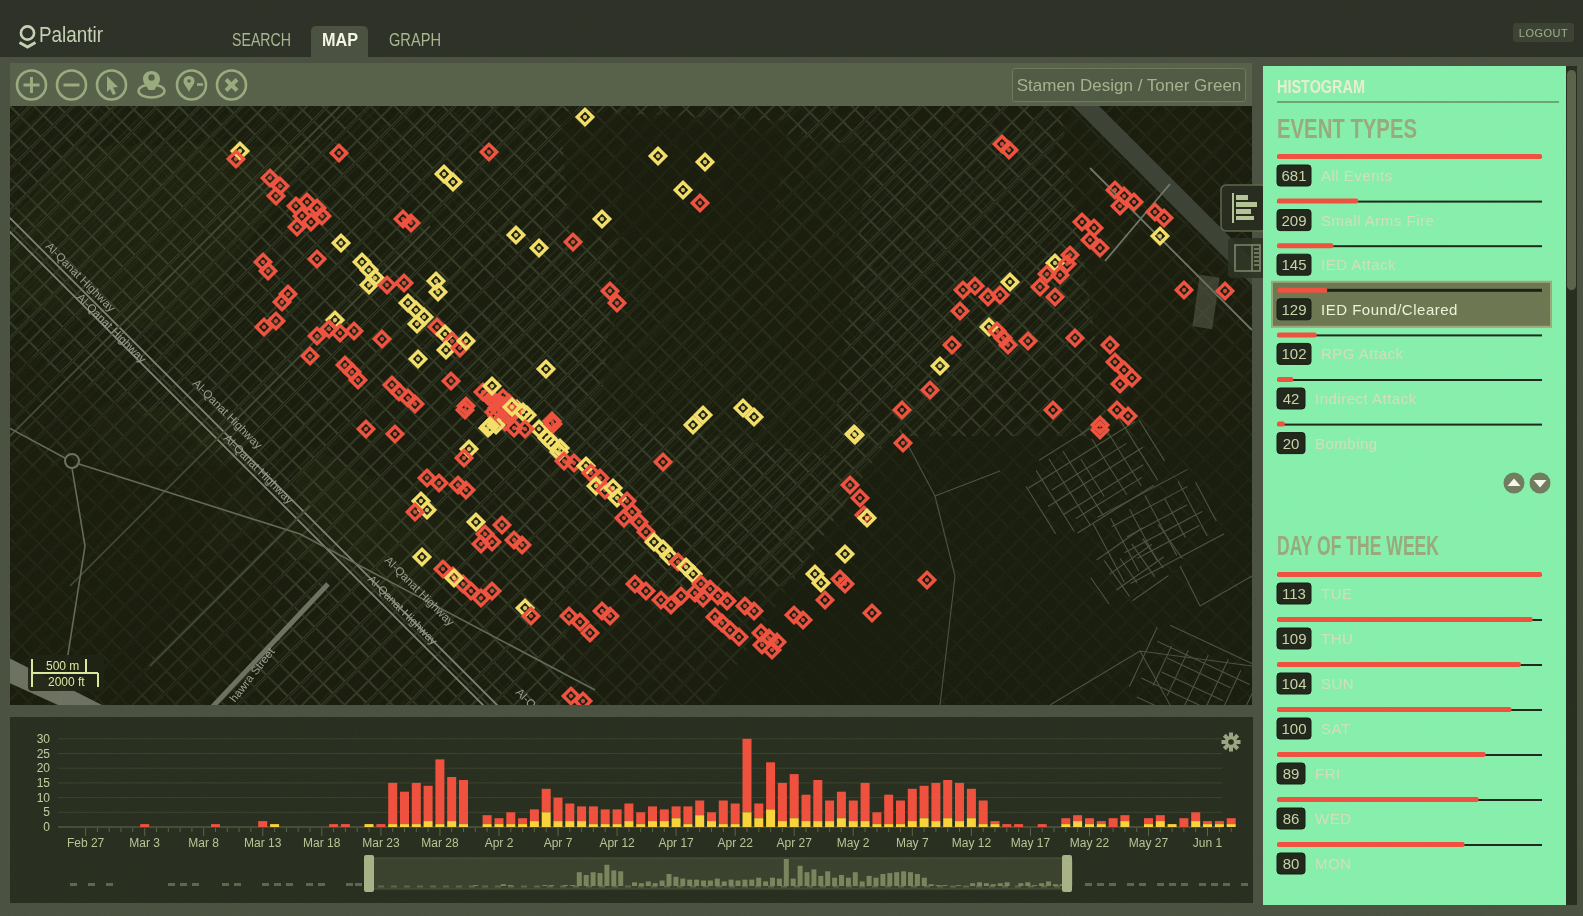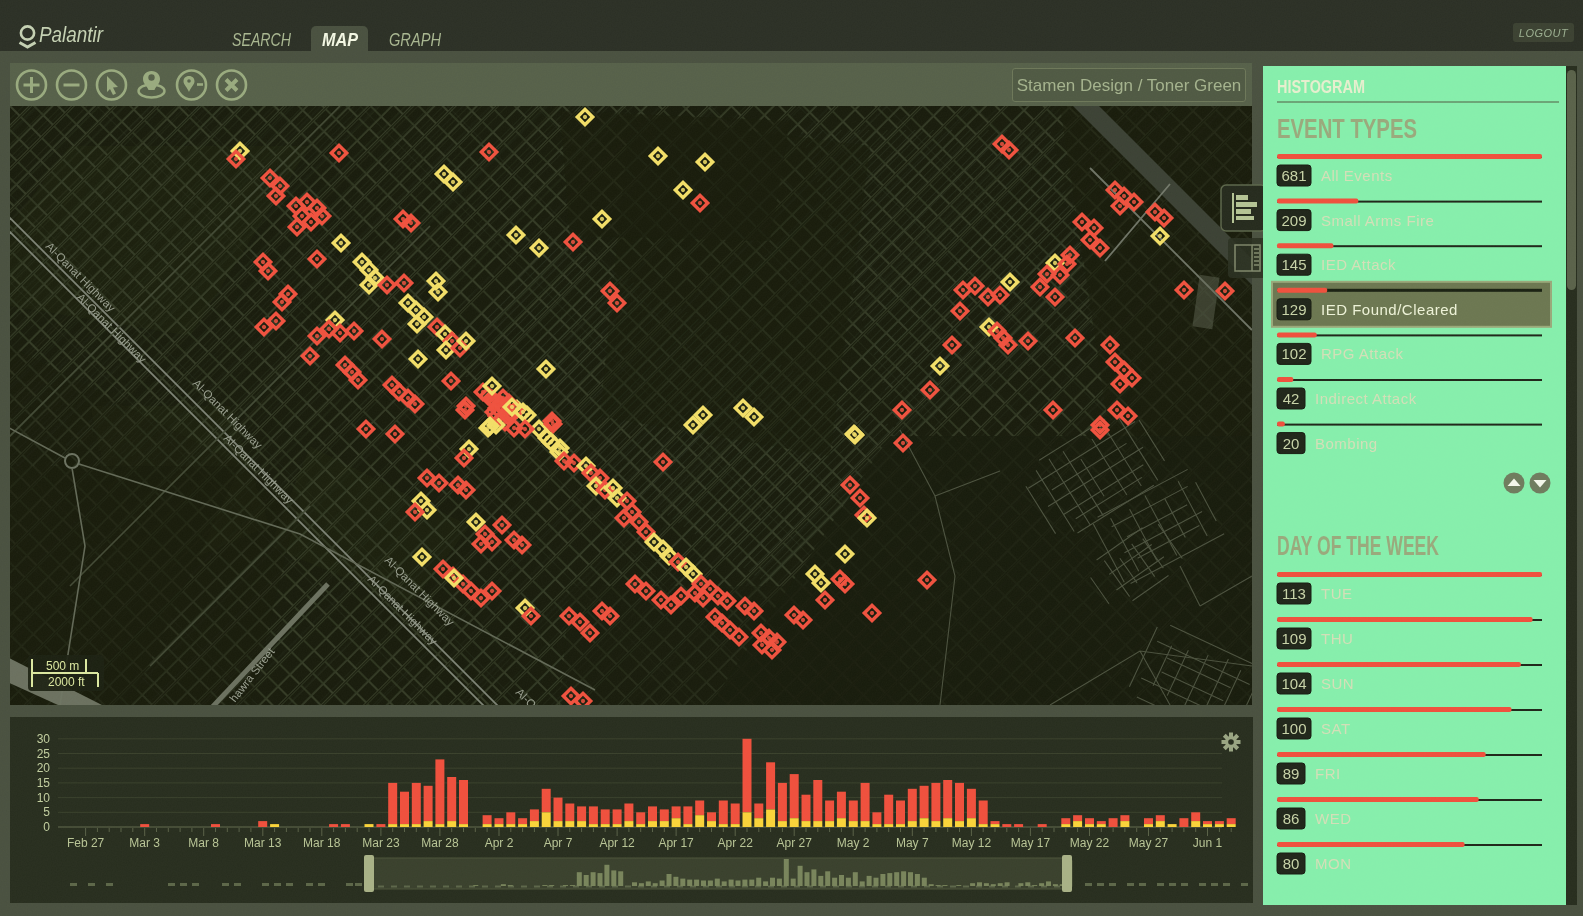--- a/index.html
+++ b/index.html
@@ -1,15 +1,15 @@
 <!DOCTYPE html>
 <html><head><meta charset="utf-8"><style>
 * { margin:0; padding:0; box-sizing:border-box; }
 body { width:1583px; height:916px; background:#4a5140; font-family:"Liberation Sans", sans-serif; overflow:hidden; position:relative; }
-#nav { position:absolute; left:0; top:0; width:1583px; height:51px; background:#2c3026;font-style:italic; }
+#nav { position:absolute; left:0; top:0; width:1583px; height:57px; background:#2c3026; }
 #tab-map { position:absolute; left:311px; top:26px; width:57px; height:31px; background:#4a5140; border-radius:5px 5px 0 0; }
 #mappanel { position:absolute; left:10px; top:63px; width:1242px; height:642px; background:#57614a; }
 #maptools { position:absolute; left:0; top:0; width:1242px; height:43px; }
 #stamen { position:absolute; right:6px; top:5px; width:234px; height:34px; border:1px solid #6e785a; background:#505a44; border-radius:3px; color:#a5b38e; font-size:17px; text-align:center; line-height:33px; }
 #mapsvg { position:absolute; left:0; top:43px; }
 #timeline { position:absolute; left:10px; top:717px; width:1243px; height:186px; background:#282e1f; }
 #sidebar { position:absolute; left:1263px; top:66px; width:310px; height:839px; background:#86efac; }
 #sbscroll { position:absolute; left:1566px; top:66px; width:11px; height:839px; background:#272d1e; }
 #sbthumb { position:absolute; left:1567px; top:70px; width:9px; height:220px; background:#5a624a; border-radius:5px; }
 </style></head><body>

